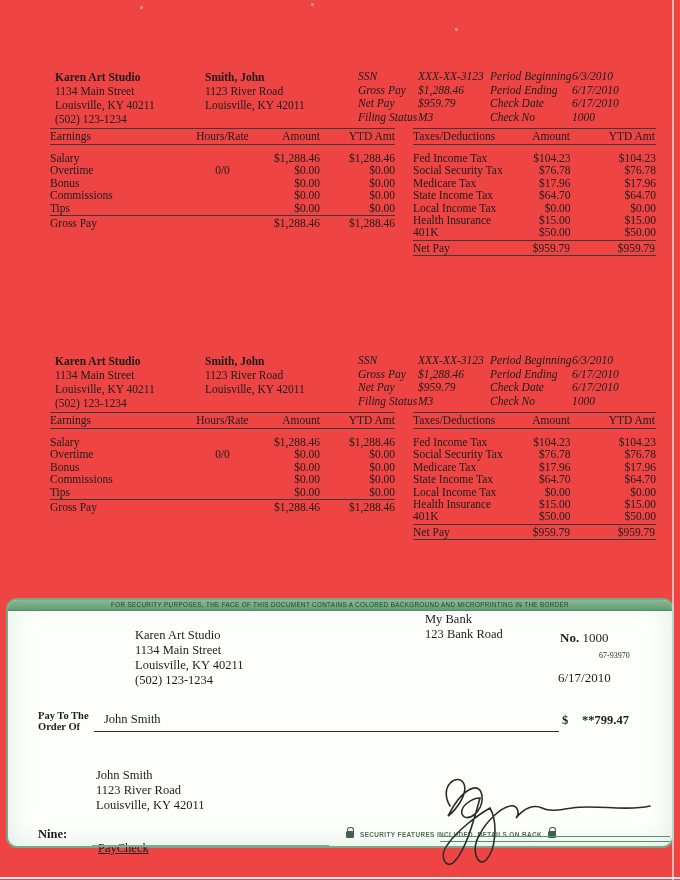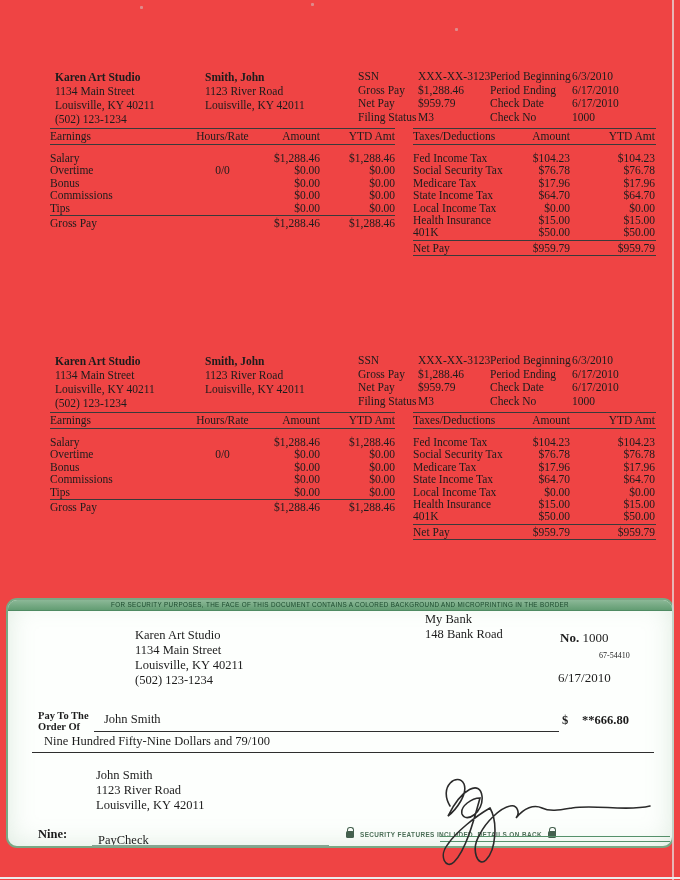--- a/index.html
+++ b/index.html
@@ -5,27 +5,27 @@
   html,body{margin:0;padding:0;}
   body{background:#ffffff;}
   #page{position:relative;width:680px;height:880px;background:#ef4444;overflow:hidden;
         font-family:"Liberation Serif", serif;color:#1c1c1c;}
   .abs{position:absolute;}
 
   
   .stub{position:absolute;left:0;width:680px;height:215px;font-size:11.5px;}
   .addr-block{position:absolute;top:6px;line-height:14px;}
   .addr-block .nm{font-weight:bold;}
-  .info-col{position:absolute;top:6px;line-height:13.5px;}
+  .info-col{position:absolute;top:6px;line-height:13.5px;font-style:italic;}
   .info-col span{display:block;white-space:nowrap;}
 
   .etable{position:absolute;top:64px;}
   .thead{display:flex;border-top:1.3px solid #3a3a3a;border-bottom:1.3px solid #3a3a3a;
          padding:1px 0 2px 0;margin-bottom:7px;}
-  .trow{display:flex;line-height:12.4px;}
+  .trow{display:flex;line-height:12.4px;justify-content:space-between;}
   .ttotal{display:flex;border-top:1.3px solid #3a3a3a;margin-top:1px;padding-top:1px;}
   .ttotal2{border-bottom:1.3px solid #3a3a3a;padding-bottom:1px;}
 
   
   .e-label{width:135px;}
   .e-hours{width:75px;text-align:center;}
   .e-amt{width:60px;text-align:right;}
   .e-ytd{width:75px;text-align:right;}
   
   .d-label{width:105px;white-space:nowrap;}
@@ -354,52 +354,49 @@
 
     <div class="abs ck-lines" style="left:127px;top:28px;">
       <span style="display:block;">Karen Art Studio</span>
       <span style="display:block;">1134 Main Street</span>
       <span style="display:block;">Louisville, KY 40211</span>
       <span style="display:block;">(502) 123-1234</span>
     </div>
 
     <div class="abs ck-lines" style="left:417px;top:12px;">
       <span style="display:block;">My Bank</span>
-      <span style="display:block;">148 Bank Road</span>
+      <span style="display:block;">123 Bank Road</span>
     </div>
 
     <div class="abs" style="left:552px;top:30px;font-size:13px;">
       <span class="ck-bold">No.</span>
       <span>1000</span>
     </div>
-    <div class="abs" style="left:591px;top:51px;font-size:8px;">67-54410</div>
+    <div class="abs" style="left:591px;top:51px;font-size:8px;">67-93970</div>
     <div class="abs" style="left:550px;top:70px;font-size:13px;">6/17/2010</div>
 
     <div id="payto">
       <span style="display:block;">Pay To The</span>
       <span style="display:block;">Order Of</span>
     </div>
     <div id="payee-line">
       <span>John Smith</span>
     </div>
     <div class="abs ck-bold" style="left:554px;top:113px;">$</div>
-    <div class="abs" style="left:574px;top:113px;font-weight:bold;">**666.80</div>
-
-    <div id="words-line">
-      <span>Nine Hundred Fifty-Nine Dollars and 79/100</span>
-    </div>
+    <div class="abs" style="left:574px;top:113px;font-weight:bold;">**799.47</div>
+
 
     <div class="abs ck-lines" style="left:88px;top:168px;">
       <span style="display:block;">John Smith</span>
       <span style="display:block;">1123 River Road</span>
       <span style="display:block;">Louisville, KY 42011</span>
     </div>
 
     <div class="abs ck-bold" style="left:30px;top:227px;">Nine:</div>
-    <div class="abs" style="left:90px;top:233px;">PayCheck</div>
+    <div class="abs" style="left:90px;top:241px;text-decoration:underline;">PayCheck</div>
     <div id="memo-underline"></div>
 
     <div class="sec-note">
       <span class="lock"></span>
       <span>SECURITY FEATURES INCLUDED. DETAILS ON BACK</span>
       <span class="lock"></span>
     </div>
   </div>
 
   <div id="sig-line"></div>

